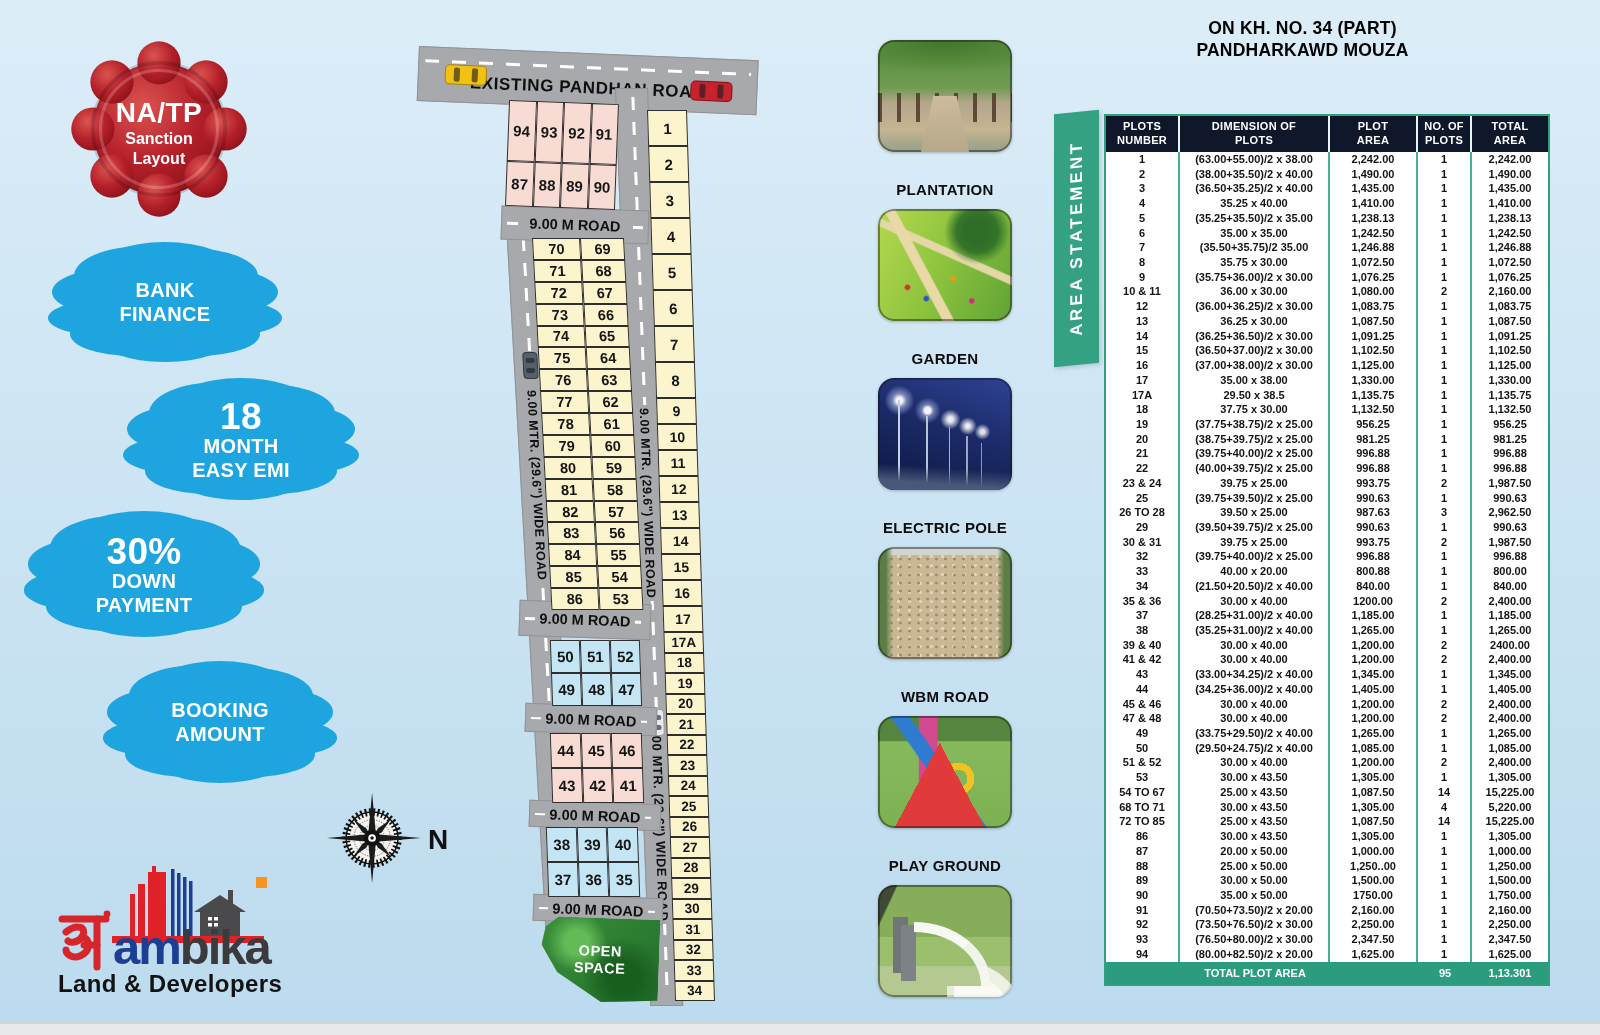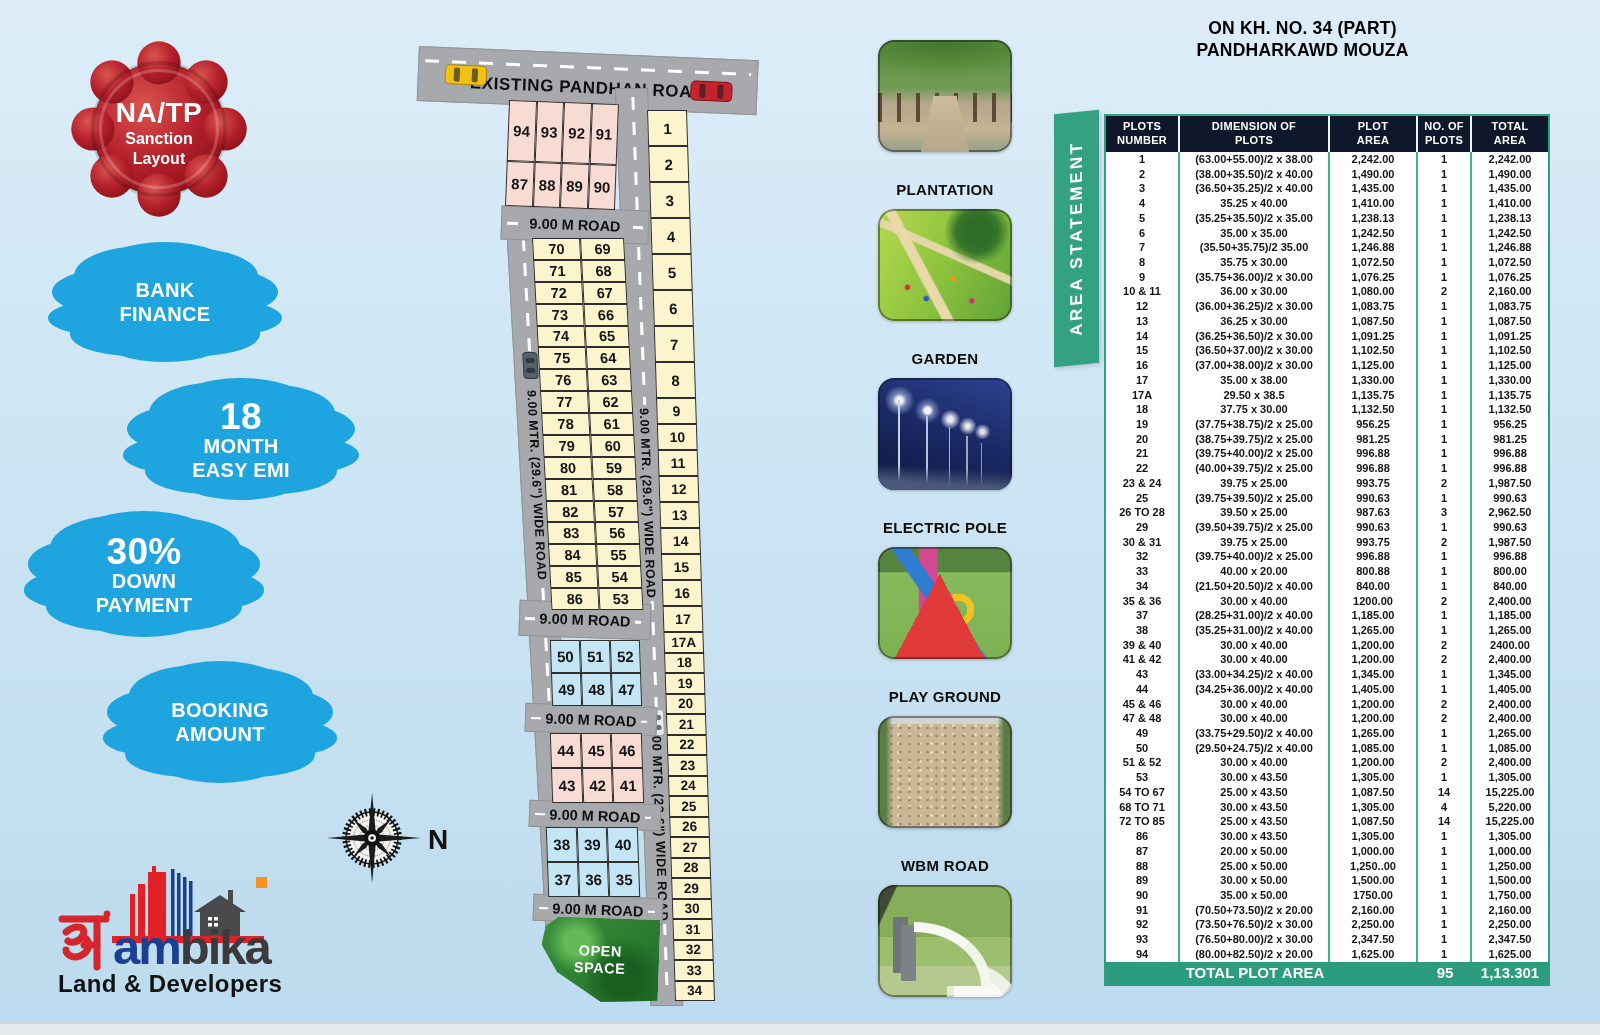--- a/index.html
+++ b/index.html
@@ -180,21 +180,21 @@
   #title-block div { font-size:17.5px; font-weight:700; line-height:21.5px; letter-spacing:.2px; }
 
   #banner { left:1054px; top:112px; width:45px; height:253px; background:#35a183; transform:skewY(-6deg); box-shadow:2px 2px 4px rgba(0,0,0,.15); }
   #banner span { position:absolute; inset:0; display:flex; align-items:center; justify-content:center; writing-mode:vertical-rl; transform:rotate(180deg); color:#fff; font-size:17px; font-weight:700; letter-spacing:3px; white-space:nowrap; }
 
   #stmt-grid { left:1104px; top:114px; display:grid; grid-template-columns:74px 150px 88px 54px 76px; background:#fff; border:2px solid #2f9f80; }
   .th { background:#0f172a; color:#fff; height:36px; display:flex; flex-direction:column; justify-content:center; align-items:center; font-size:11px; font-weight:700; line-height:1.25; letter-spacing:.3px; }
   .th.bR { border-right:2px solid #e9f6f1; }
   .td { height:14.73px; font-size:11px; font-weight:700; line-height:14.73px; text-align:center; color:#141414; white-space:nowrap; }
   .td.bR { border-right:2px solid #44b190; }
-  .tf { background:#2c9c7e; color:#fff; height:22px; font-size:15px; font-weight:700; line-height:22px; text-align:center; }
+  .tf { background:#2c9c7e; color:#fff; height:22px; font-size:11px; font-weight:700; line-height:22px; text-align:center; }
 </style>
 </head>
 <body>
 
 <div class="abs" id="seal">
   <svg viewBox="0 0 140 140">
     <defs>
       <radialGradient id="sealg" cx="38%" cy="33%" r="75%">
         <stop offset="0" stop-color="#da5450"></stop>
           <stop offset="0.55" stop-color="#b5212b"></stop>
@@ -496,26 +496,26 @@
   </div>
   <div class="g-item">
     <div class="thumb art-garden"></div>
     <div class="g-label">GARDEN</div>
   </div>
   <div class="g-item">
     <div class="thumb art-electric"></div>
     <div class="g-label">ELECTRIC POLE</div>
   </div>
   <div class="g-item">
+    <div class="thumb art-wbm"></div>
+    <div class="g-label">WBM ROAD</div>
+  </div>
+  <div class="g-item">
     <div class="thumb art-playground"></div>
     <div class="g-label">PLAY GROUND</div>
-  </div>
-  <div class="g-item">
-    <div class="thumb art-wbm"></div>
-    <div class="g-label">WBM ROAD</div>
   </div>
   <div class="g-item">
     <div class="thumb art-water"></div>
     <div class="g-label">WATER</div>
   </div>
 </div>
 
 <div class="abs" id="title-block">
   <div>ON KH. NO. 34 (PART)</div>
   <div>PANDHARKAWD MOUZA</div>

